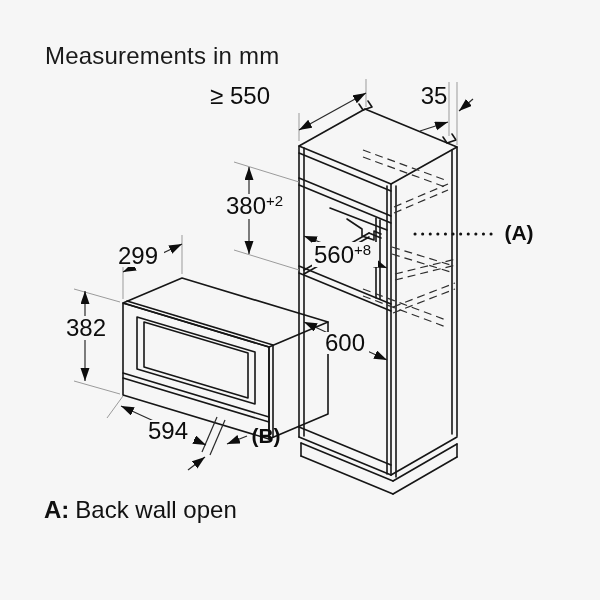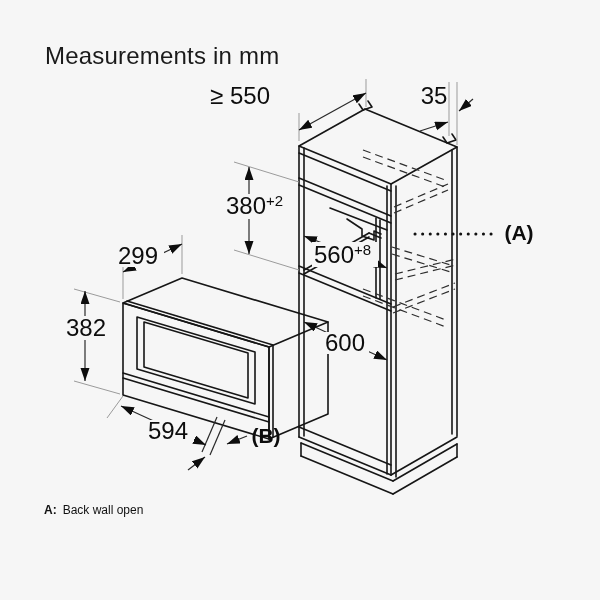--- a/index.html
+++ b/index.html
@@ -1,19 +1,19 @@
 <!DOCTYPE html>
 <html><head>
 <meta charset="utf-8">
 <style>
   html,body{margin:0;padding:0;background:#e9e9e9;}
   #stage{position:relative;width:600px;height:600px;background:#f6f6f6;overflow:hidden;
          font-family:"Liberation Sans", sans-serif;}
   #title{position:absolute;left:45px;top:42px;font-size:24px;color:#1a1a1a;letter-spacing:.2px;}
-  #legend{position:absolute;left:44px;top:498px;font-size:12px;color:#111;line-height:24px;}
+  #legend{position:absolute;left:44px;top:498px;font-size:24px;color:#111;line-height:24px;}
   #legend .key{font-weight:bold;margin-right:6px;}
   svg{position:absolute;left:0;top:0;}
   .main{stroke:#161616;stroke-width:1.6;fill:none;stroke-linejoin:round;stroke-linecap:round;}
   .thin{stroke:#9b9b9b;stroke-width:1;fill:none;}
   .dim{stroke:#2a2a2a;stroke-width:1.2;fill:none;}
   .hid{stroke:#2e2e2e;stroke-width:1.2;fill:none;stroke-dasharray:8 5;}
   .dot{stroke:#111;stroke-width:3;fill:none;stroke-linecap:round;stroke-dasharray:0.1 7.5;}
   .bg{fill:#f6f6f6;stroke:none;}
   text{fill:#0d0d0d;font-size:24px;font-family:"Liberation Sans", sans-serif;}
   .sup{font-size:15px;}

